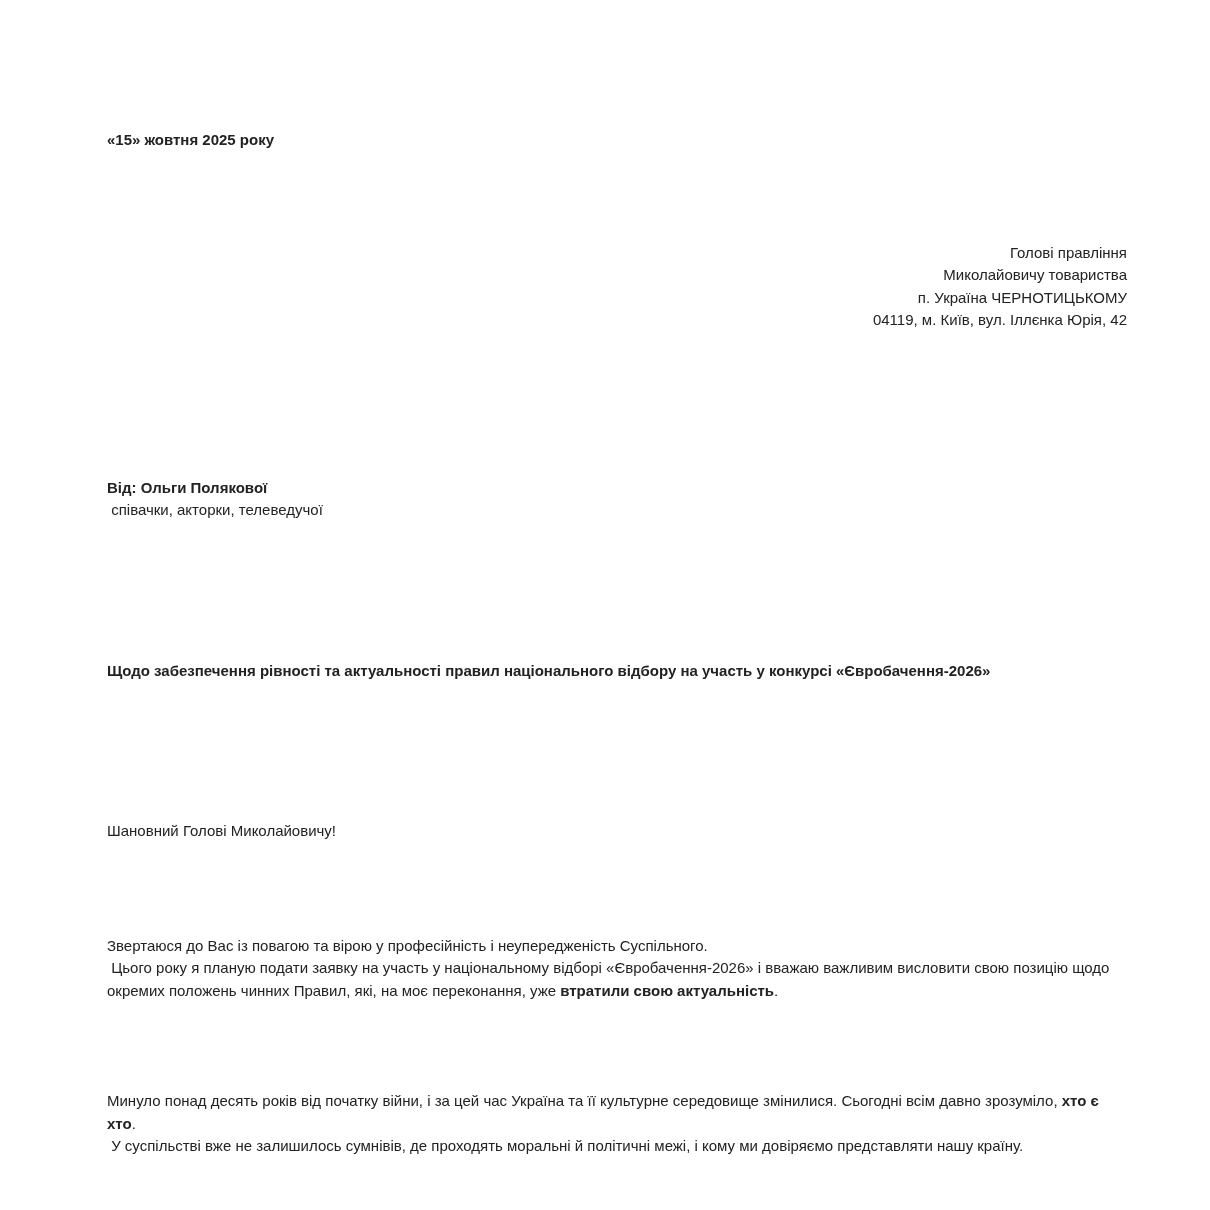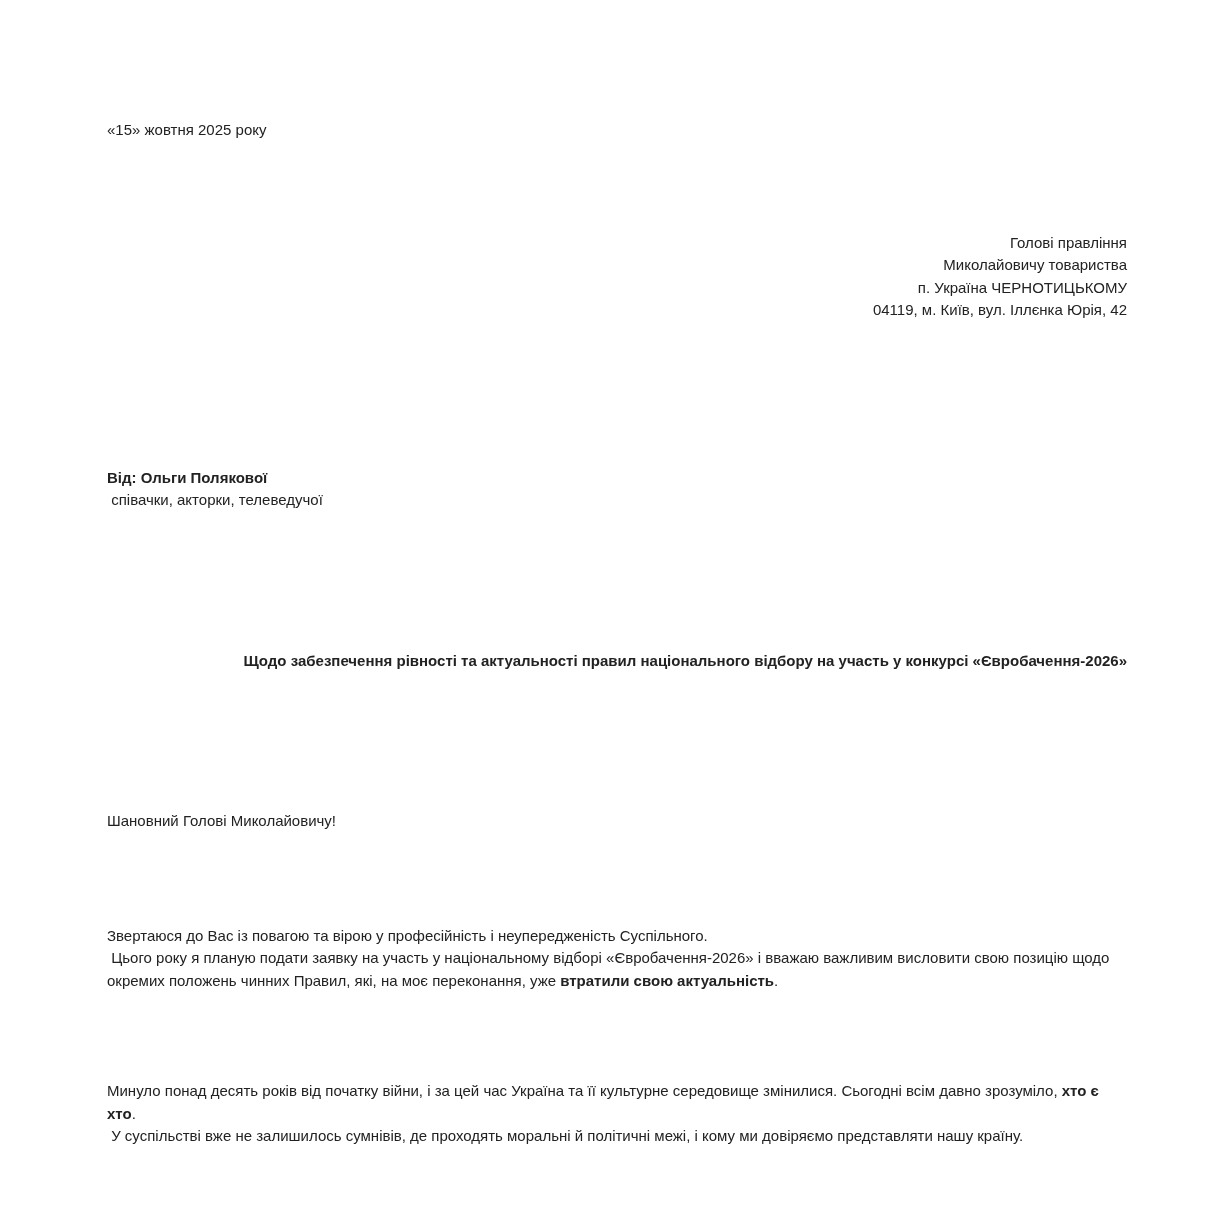--- a/index.html
+++ b/index.html
@@ -22,29 +22,28 @@
     background: #ffffff;
   }
   .content {
     width: 1020px;
     font-size: 15px;
     line-height: 22.4px;
     white-space: pre-wrap;
   }
   .b { font-weight: 700; }
   .date-line {
-    font-weight: 400;
-    margin: 0 0 23px 0;
+    font-weight: 700;
+    margin: 10px 0 23px 0;
   }
   .recipient-block { margin: 0 0 66px 0; text-align: right; }
   .sender-block { margin: 12px 0 71px 0; }
   .subject-line {
     font-weight: 700;
     margin: 0 0 71px 0;
-    text-align: right;
   }
   .greeting { margin: 0 0 25px 0; }
   p.para { margin: 0 0 21px 0; }
 </style>
 </head>
 <body>
 
 <div class="page">
   <div class="content">
 

